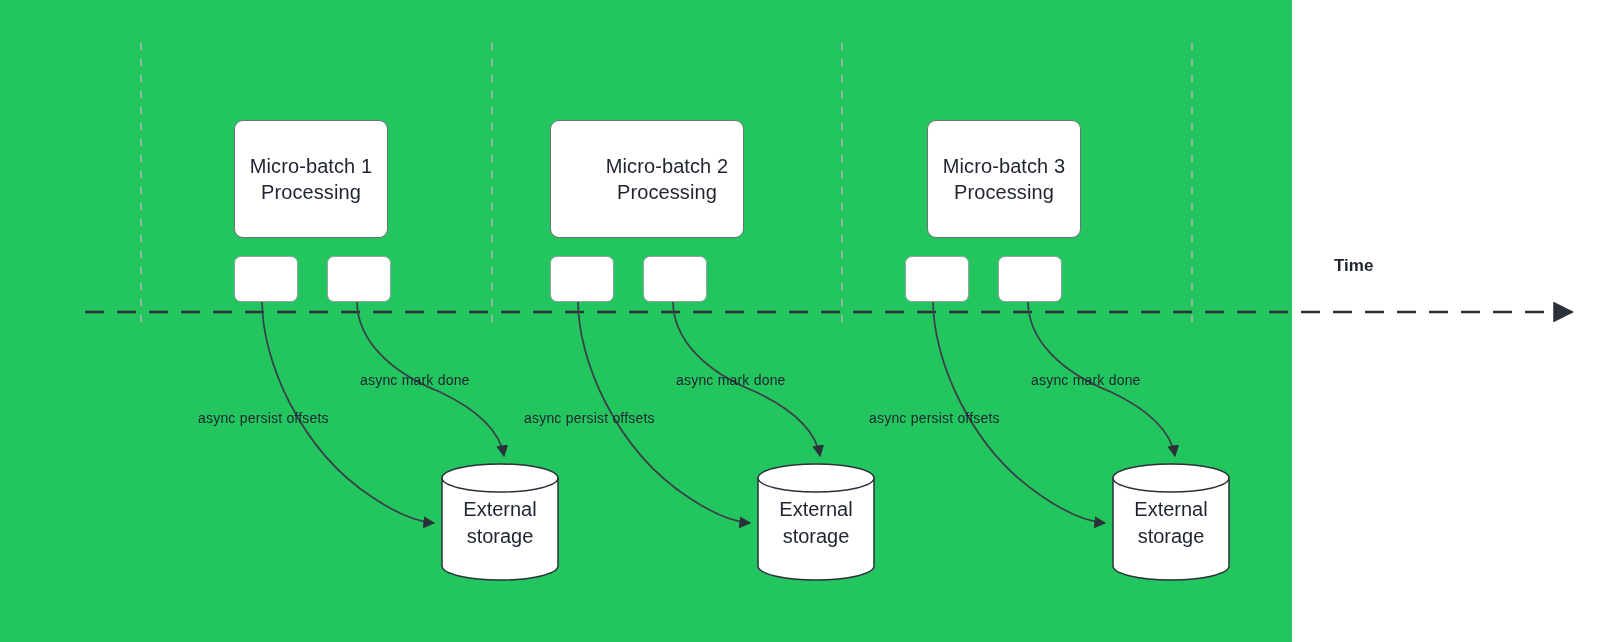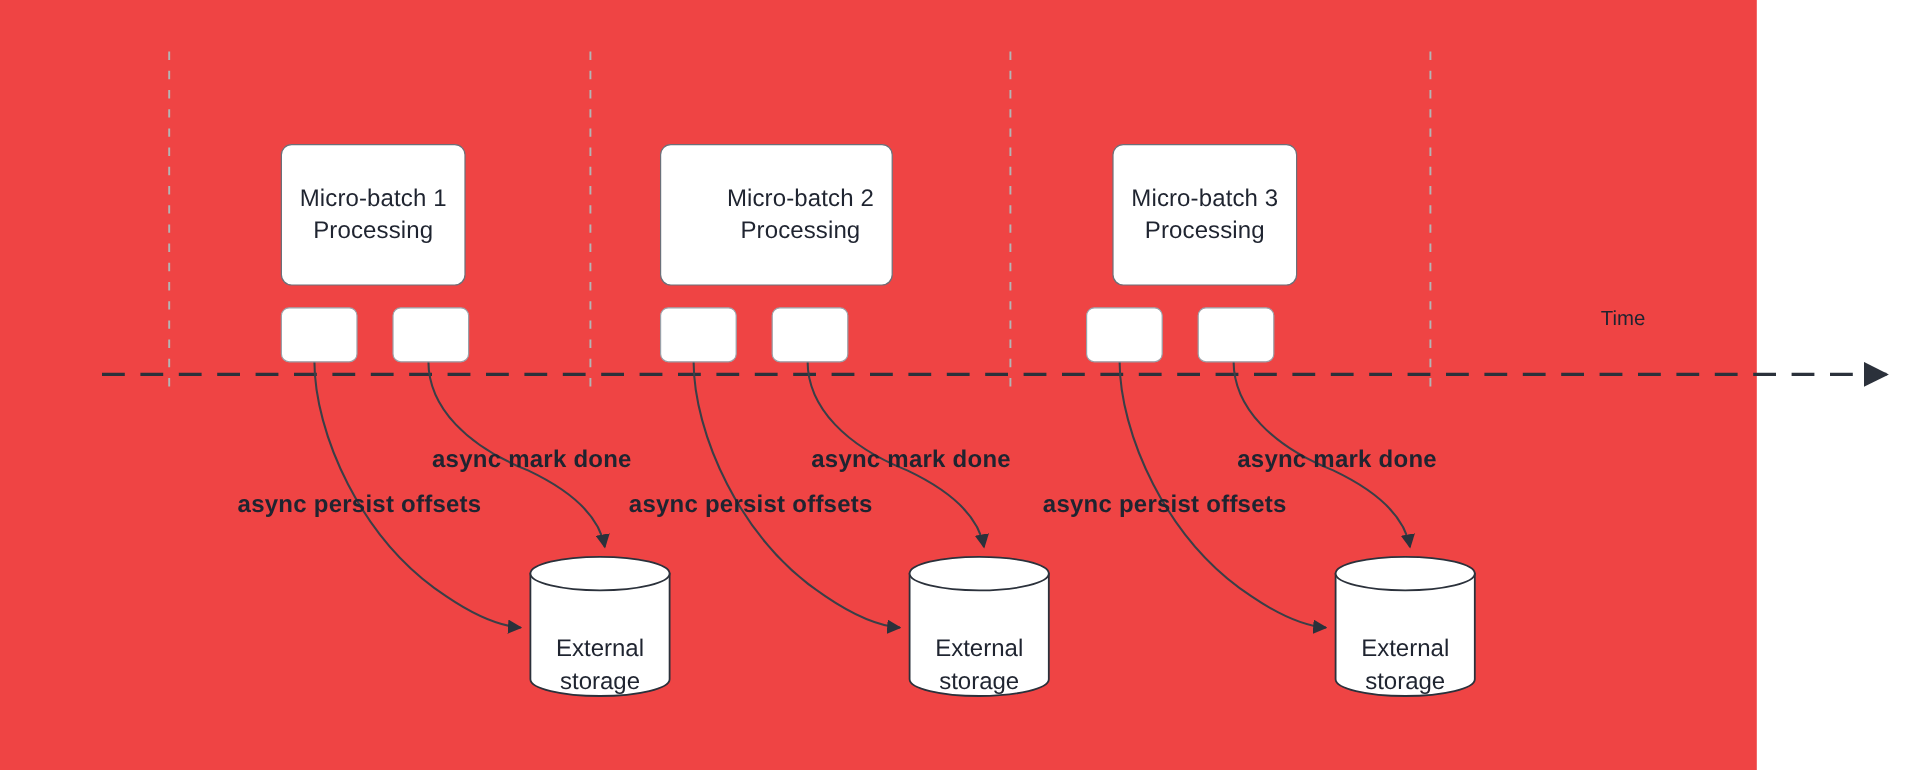--- a/index.html
+++ b/index.html
@@ -1,34 +1,34 @@
 <!DOCTYPE html>
 <html><head>
 <meta charset="utf-8">
 <style>
   html,body{margin:0;padding:0;background:#ffffff;}
   body{width:1600px;height:642px;font-family:"Liberation Sans",sans-serif;overflow:hidden;}
-  #stage{position:relative;width:1464px;height:642px;background:#ef4444;}
+  #stage{position:relative;width:1292px;height:642px;background:#22c55e;}
   svg#canvas{position:absolute;left:0;top:0;width:1600px;height:642px;}
 
   .batch-box{
     position:absolute;background:#ffffff;border:1px solid #6b7079;border-radius:9px;
     display:flex;align-items:center;justify-content:center;text-align:center;
     font-size:20px;line-height:1.3;color:#1f2430;letter-spacing:.1px;
   }
   .tick-box{
     position:absolute;background:#ffffff;border:1px solid #9aa0a8;border-radius:7px;
   }
   .cyl{position:absolute;}
   .cyl-label{
     position:absolute;left:0;right:0;text-align:center;
-    font-size:20px;line-height:1.35;color:#1f2430;margin-top:32px;
+    font-size:20px;line-height:1.35;color:#1f2430;
   }
   .edge-label{
-    position:absolute;font-size:20px;font-weight:bold;color:#1f2430;
+    position:absolute;font-size:14px;font-weight:normal;color:#1f2430;
     white-space:nowrap;letter-spacing:.2px;
   }
   .time-label{
     position:absolute;font-size:17px;color:#1f2430;white-space:nowrap;
   }
 </style>
 </head>
 <body>
 
 <div id="stage">
@@ -125,15 +125,15 @@
   <div class="tick-box" style="left:998px;top:256px;width:62px;height:44px;"></div>
 
   <div class="edge-label" style="left:869px;top:410px;">async persist offsets</div>
   <div class="edge-label" style="left:1031px;top:372px;">async mark done</div>
 
   <div class="cyl" style="left:1113px;top:496px;width:116px;height:60px;">
     <div class="cyl-label" style="top:0;">External</div>
     <div class="cyl-label" style="top:27px;">storage</div>
   </div>
 
-  <div class="time-label" style="left:1334px;top:256px;">Time</div>
+  <div class="time-label" style="left:1334px;top:256px;font-weight:bold;">Time</div>
 
 </div>
 
 </body></html>

